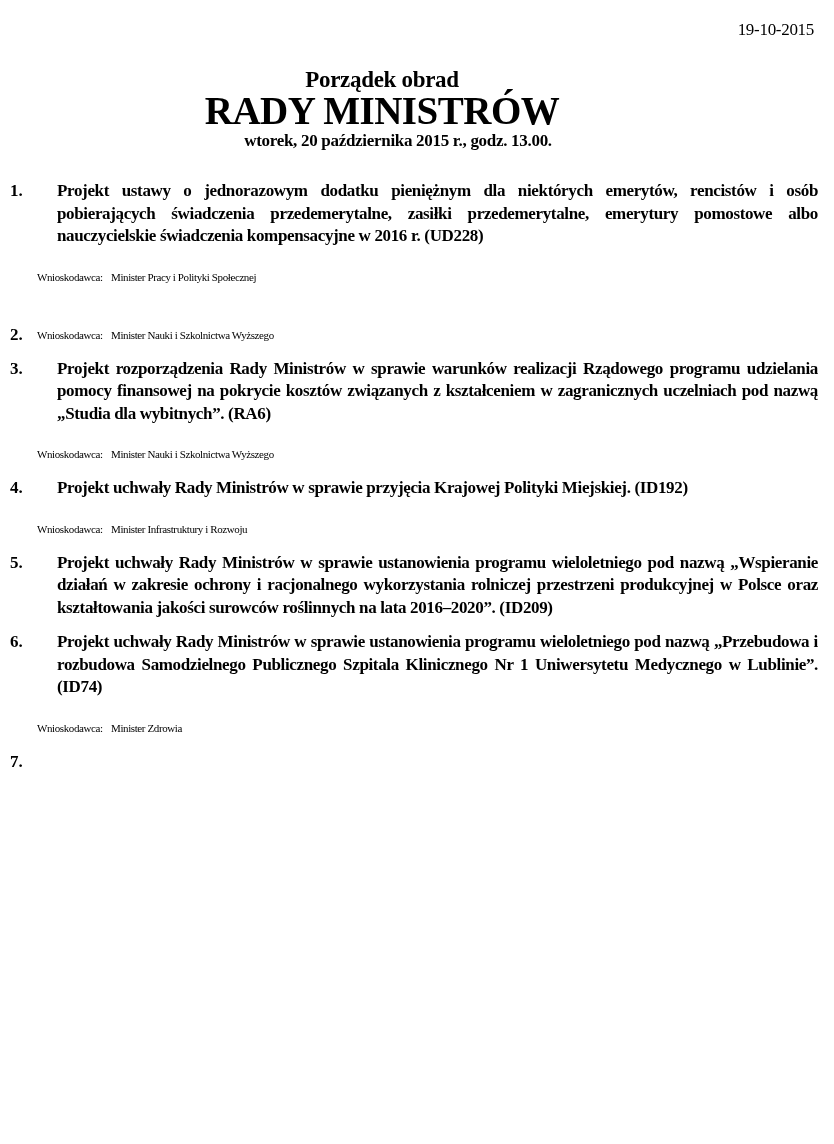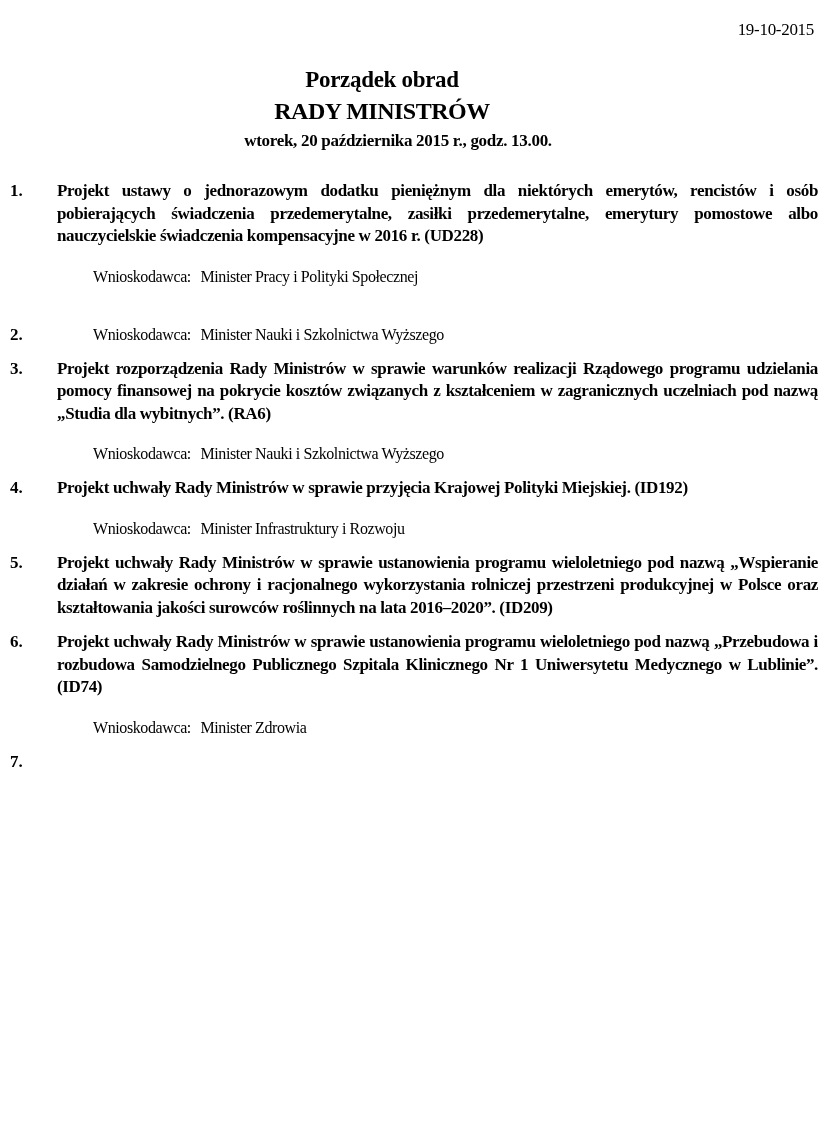--- a/index.html
+++ b/index.html
@@ -29,21 +29,21 @@
       width: 764px;
       text-align: center;
       font-weight: bold;
     }
     .header .title1 {
       font-size: 23px;
       line-height: 28px;
       letter-spacing: -0.3px;
     }
     .header .title2 {
-      font-size: 24px;
+      font-size: 39px;
       line-height: 34px;
       letter-spacing: -0.5px;
     }
     .header .subtitle {
       font-size: 17px;
       line-height: 22px;
       letter-spacing: -0.3px;
       margin-top: 2px;
       padding-left: 32px;
     }
@@ -67,23 +67,22 @@
     }
     .item .text {
       font-weight: bold;
       font-size: 17px;
       line-height: 22.5px;
       text-align: justify;
       letter-spacing: -0.35px;
       margin-left: 20px;
     }
     .item .applicant {
-      margin-left: 56px;
       margin-top: 18px;
-      font-size: 16px;
+      font-size: 11px;
       line-height: 22px;
       letter-spacing: -0.4px;
     }
     .item .applicant .label {
       margin-right: 6px;
     }
   </style>
 </head>
 <body>
 

